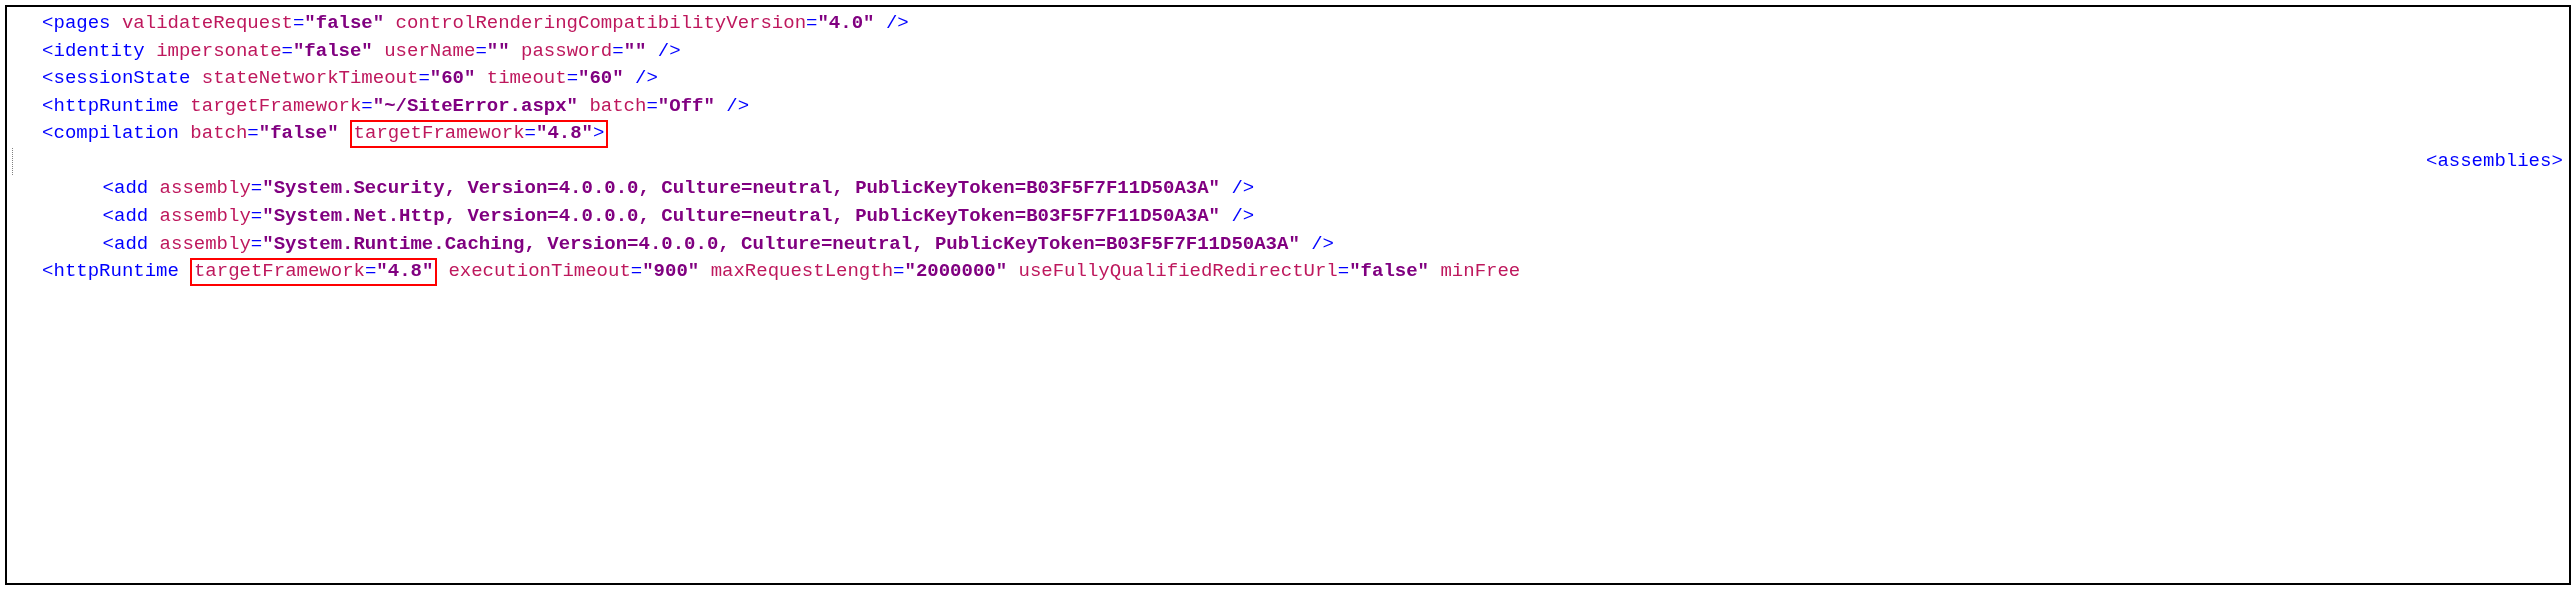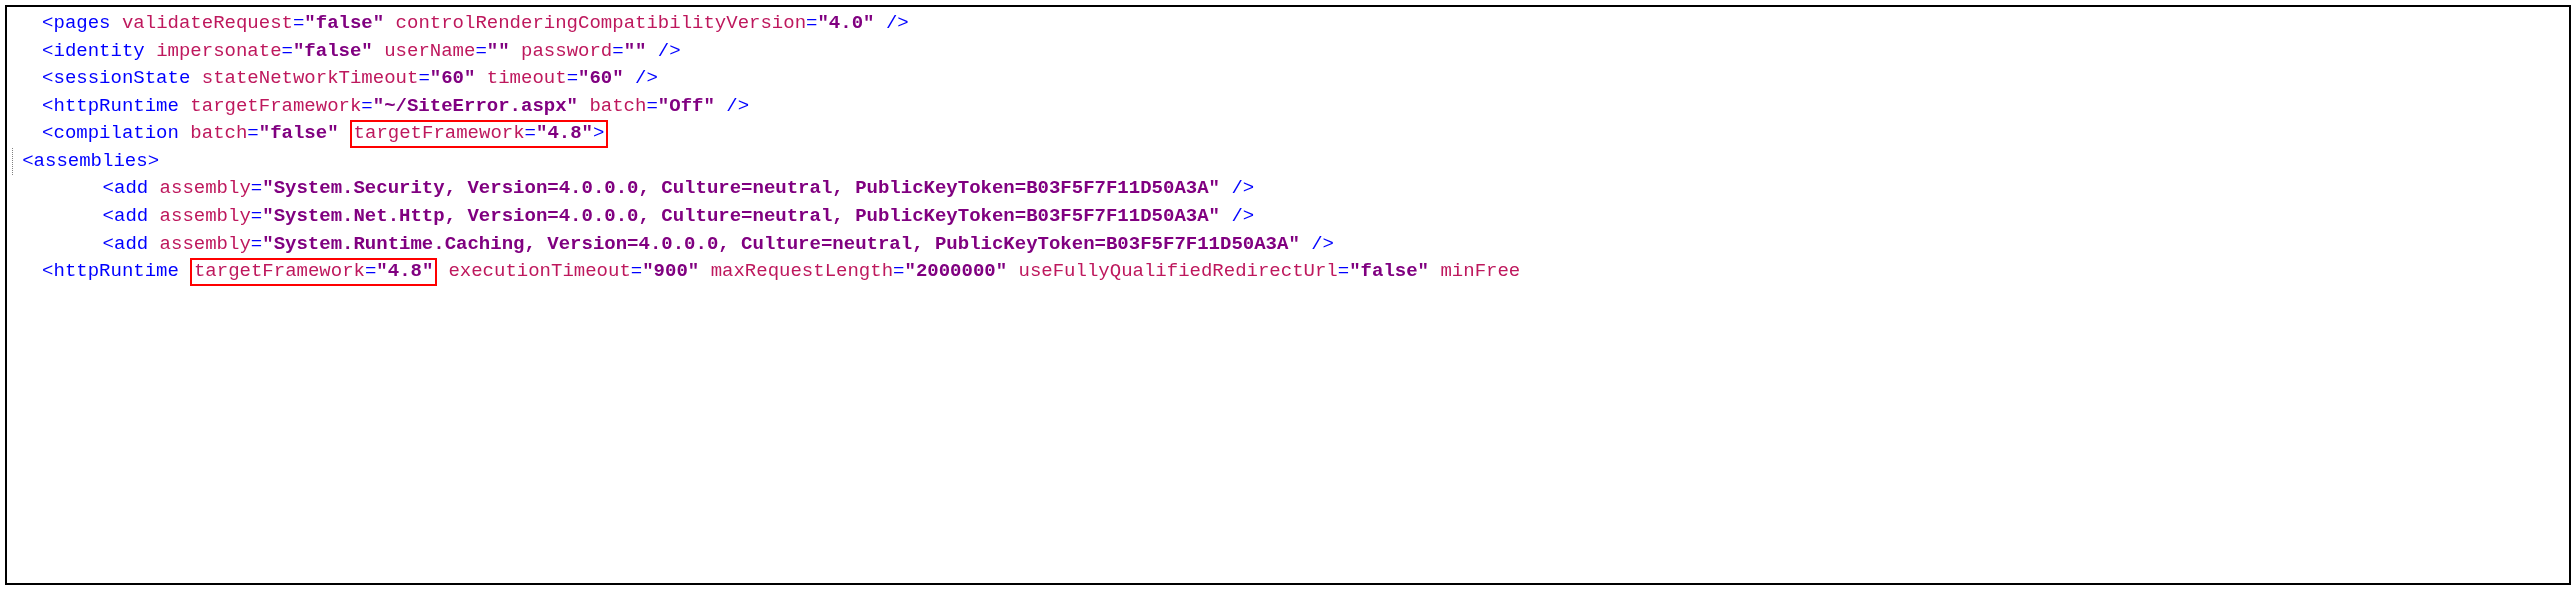--- a/index.html
+++ b/index.html
@@ -16,21 +16,21 @@
   }
   .frame {
     border: 2.4px solid #000000;
     padding: 3.2px 6.4px 3.2px 4.8px;
     width: 100%;
     height: 100%;
     overflow: hidden;
   }
   .code-line { display: block; }
   .indent1 { padding-left: 30.5px; }
-  .indent2 { padding-left: 61px; }
+  .indent2 { padding-left: 61px; text-align: right; }
   .indent3 { padding-left: 91px; }
   .tag { color: #0000ff; }
   .attr { color: #be185d; }
   .val { color: #800080; font-weight: bold; }
   .hl {
     border: 2.4px solid #ff0000;
     padding: 0 1.6px;
     display: inline-block;
     line-height: 1.25;
   }

